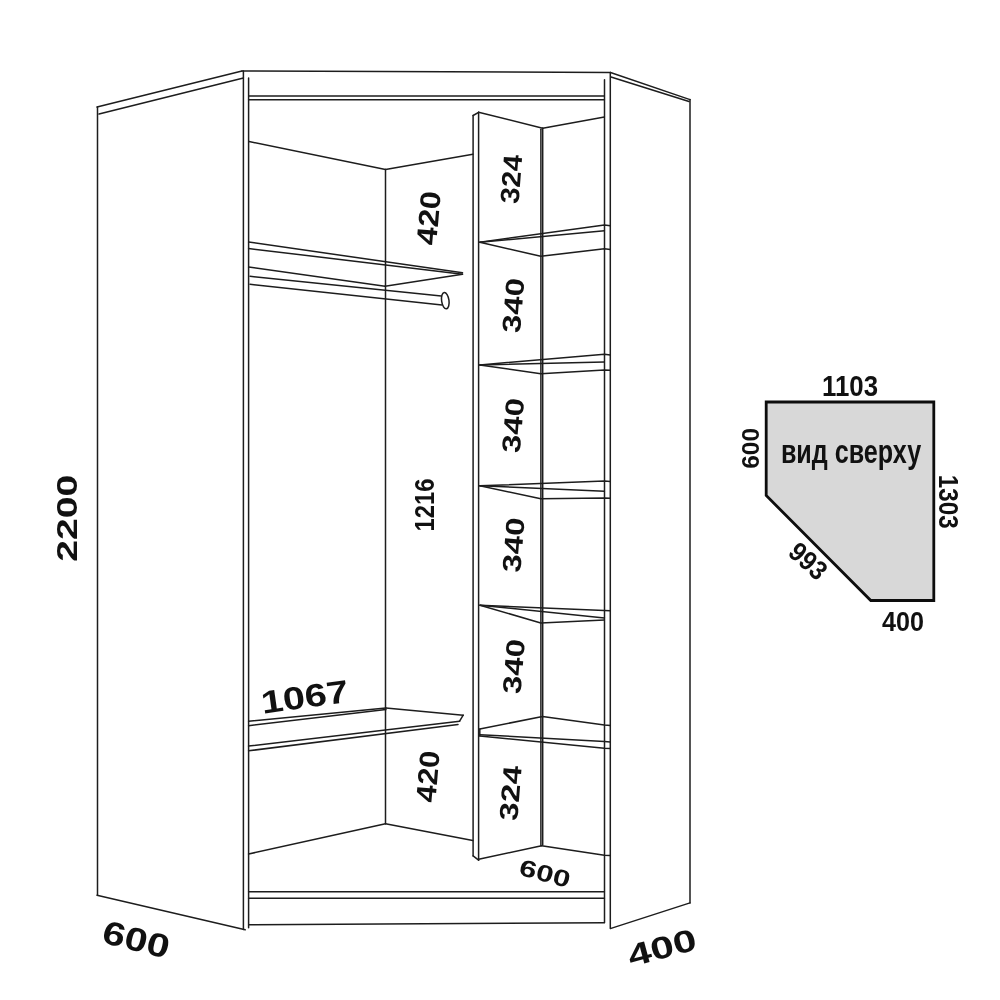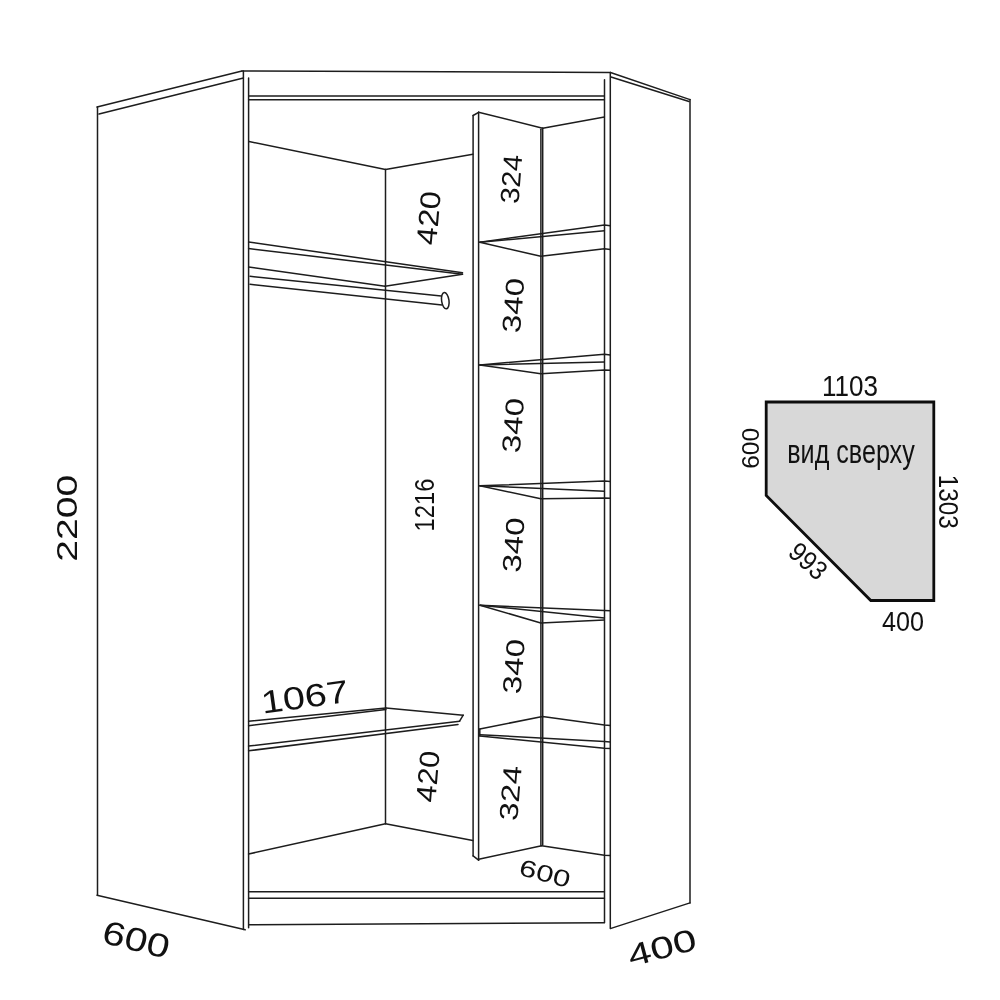--- a/index.html
+++ b/index.html
@@ -1,16 +1,16 @@
 <!DOCTYPE html>
 <html><head>
 <meta charset="utf-8">
 <style>
   html,body{margin:0;padding:0;background:#ffffff;}
-  .page{width:1000px;height:1000px;position:relative;overflow:hidden;background:#fff;}
+  .page{width:1000px;height:1000px;position:relative;overflow:hidden;background:#fff;font-weight:bold;}
   svg{position:absolute;top:0;left:0;}
   text{font-family:"Liberation Sans", sans-serif;fill:#111;}
 </style>
 </head>
 <body>
 <div class="page">
 <svg width="1000" height="1000" viewBox="0 0 1000 1000">
   <rect x="0" y="0" width="1000" height="1000" fill="#ffffff"></rect>
   <g stroke="#1d1d1d" stroke-width="1.5" fill="none" stroke-linecap="round" stroke-linejoin="round">
 

